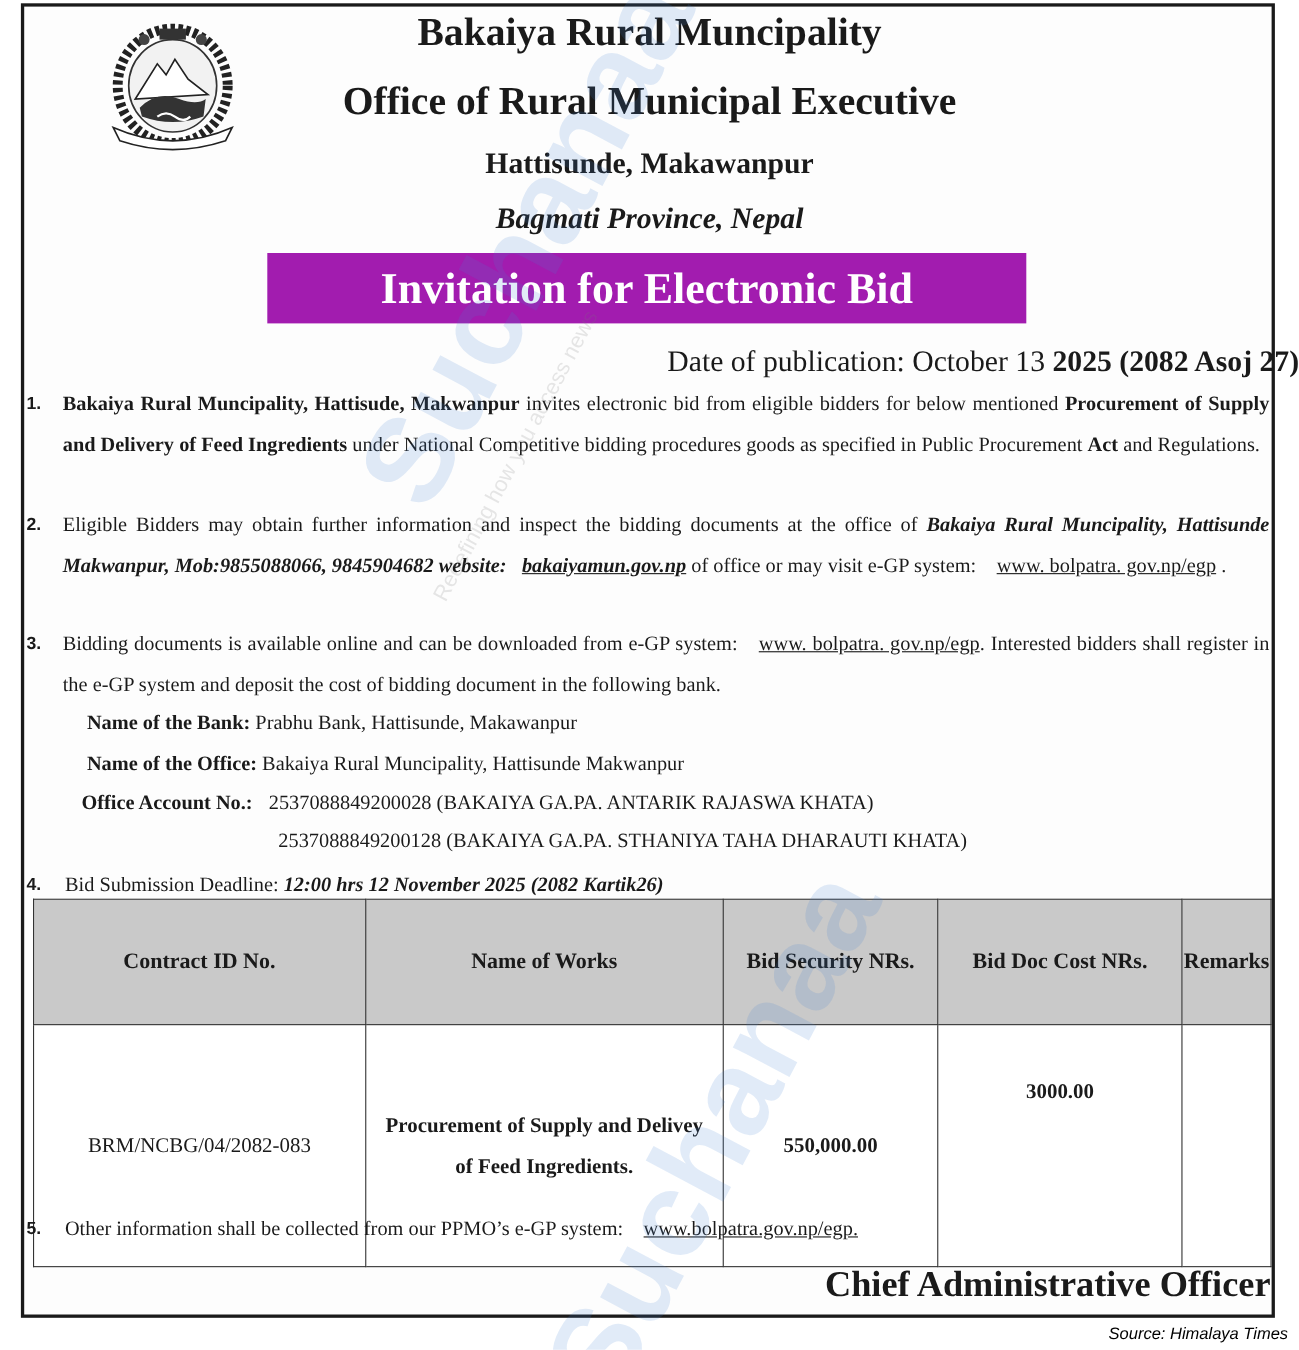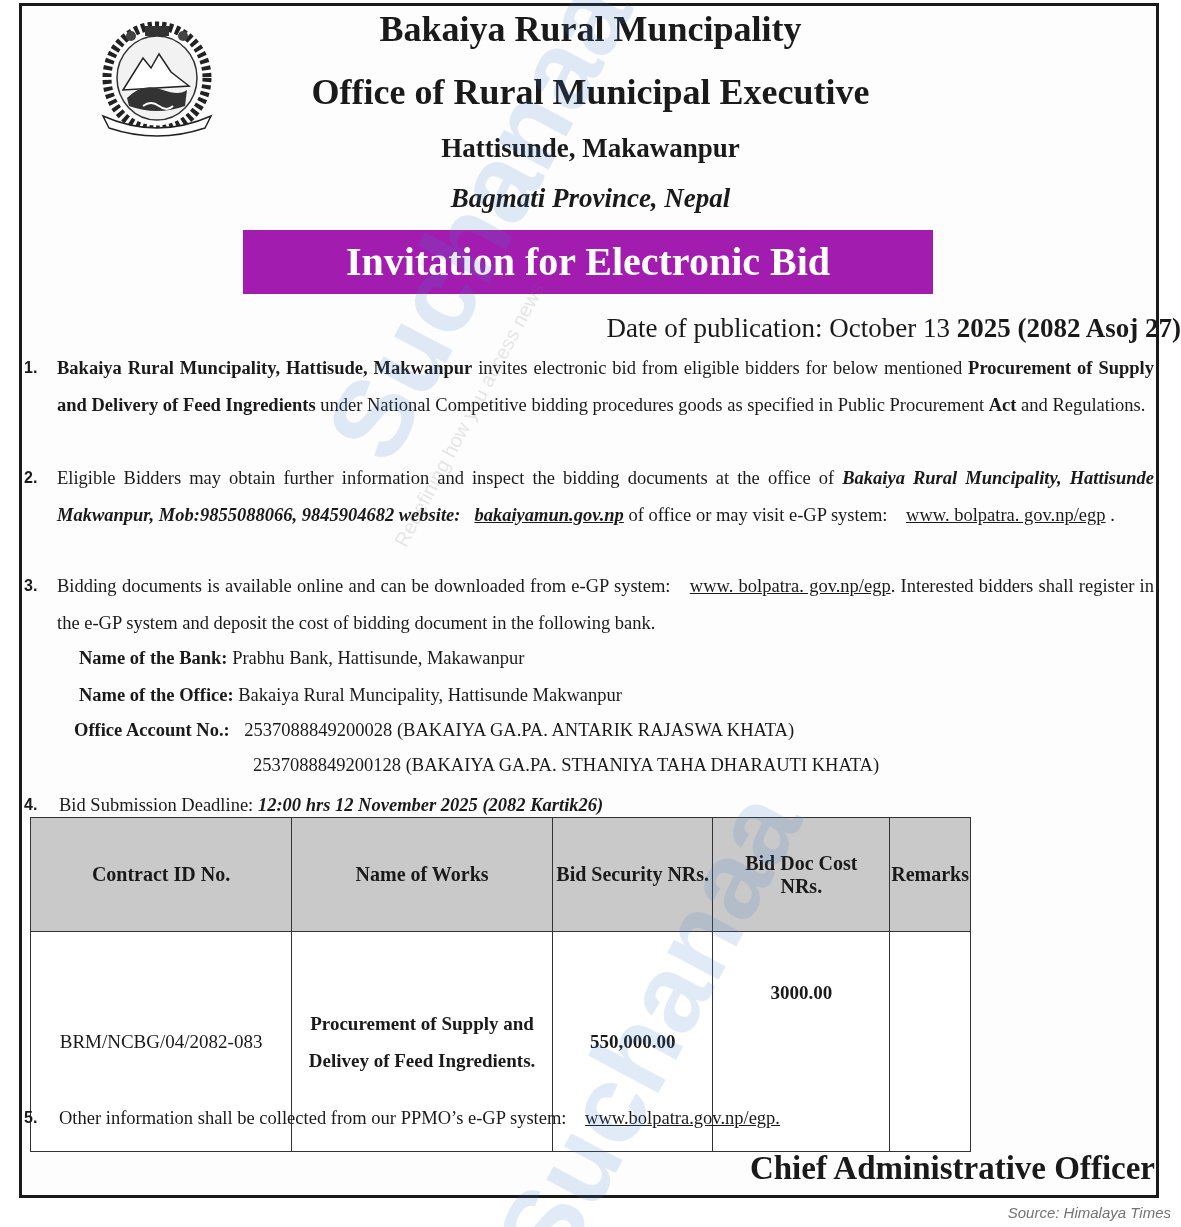--- a/index.html
+++ b/index.html
@@ -95,21 +95,21 @@
     .bank-line {
       position: absolute;
       font-size: 18.5px;
       white-space: nowrap;
     }
     .bank-line .lbl { font-weight: bold; }
     table.works {
       position: absolute;
       left: 30px;
       top: 817px;
-      width: 941px;
+      width: 1126px;
       border-collapse: collapse;
       font-weight: bold;
       font-size: 19px;
     }
     table.works th, table.works td {
       border: 1.5px solid #333;
       text-align: center;
       vertical-align: middle;
     }
     table.works th {
@@ -129,21 +129,21 @@
       font-weight: bold;
       white-space: nowrap;
     }
     .source {
       position: absolute;
       right: 10px;
       top: 1204px;
       font-family: "Liberation Sans", "DejaVu Sans", sans-serif;
       font-style: italic;
       font-size: 15px;
-      color: #737373;
+      color: #000000;
     }
     .wm {
       position: absolute;
       pointer-events: none;
       font-family: "Liberation Sans", "DejaVu Sans", sans-serif;
     }
     .wm-main {
       left: 300px;
       top: 420px;
       font-size: 110px;

